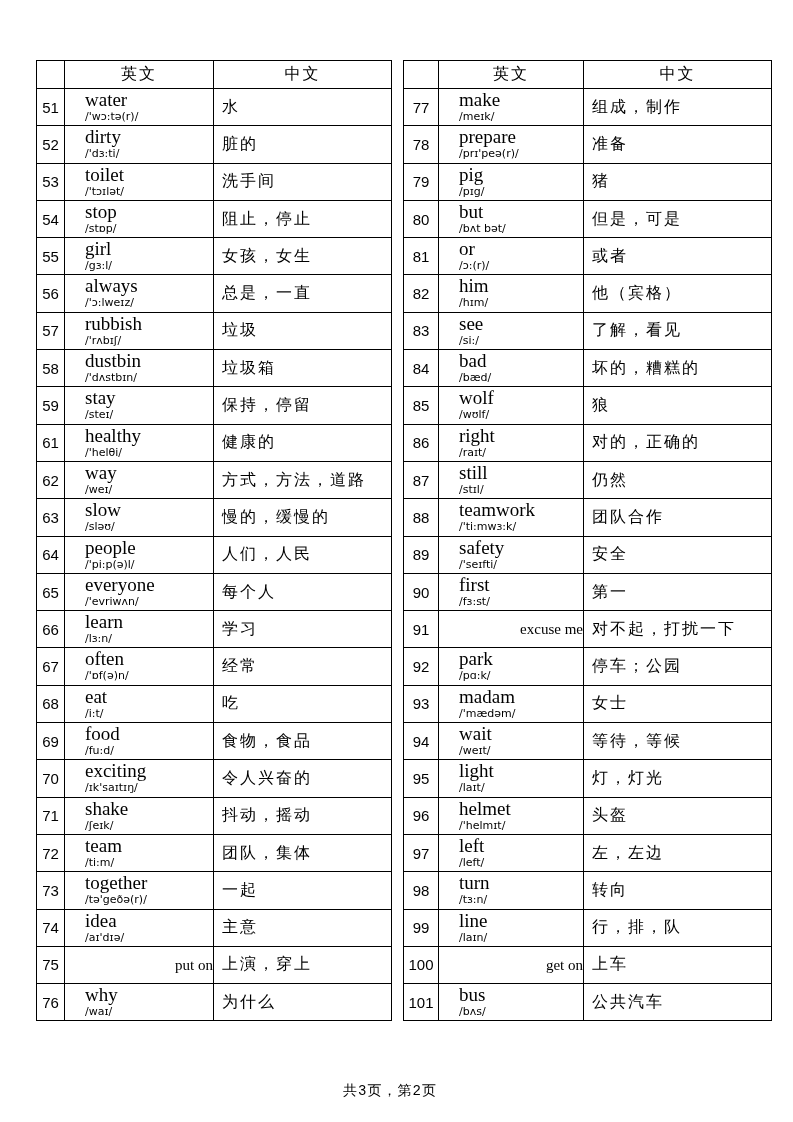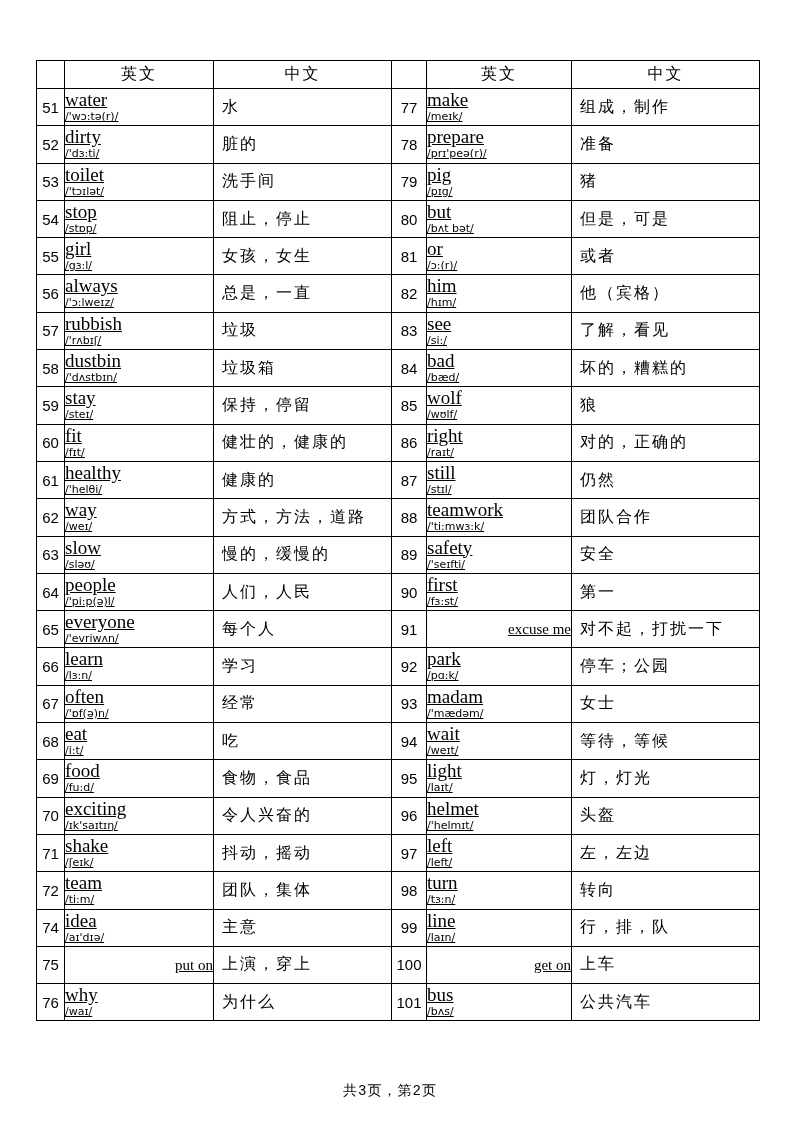--- a/index.html
+++ b/index.html
@@ -11,20 +11,21 @@
     font-family: "Liberation Serif", serif;
     color: #000000;
     overflow: hidden;
   }
   .tables {
     position: absolute;
     left: 36px;
     top: 60px;
     display: flex;
     align-items: flex-start;
+    gap: 12px;
   }
   table {
     border-collapse: collapse;
     table-layout: fixed;
   }
   table.right { margin-left: -1px; }
   th, td {
     border: 1px solid #000000;
     padding: 0;
     overflow: hidden;
@@ -40,22 +41,21 @@
     vertical-align: middle;
   }
   td.num {
     font-family: Liberation Sans, sans-serif;
     font-size: 15px;
     text-align: center;
     vertical-align: middle;
   }
   td.eng {
     vertical-align: top;
-    padding: 1px 0 0 0;
-    text-decoration: underline;
+    padding: 1px 0 0 20px;
   }
   td.eng.phrase { vertical-align: middle; padding-top: 0; }
   td.eng.phrase .word { font-size: 15px; line-height: 18px; text-align: right; }
   .word {
     font-family: "Liberation Serif", serif;
     font-size: 19px;
     line-height: 20px;
     white-space: nowrap;
   }
   .phon {
@@ -175,28 +175,20 @@
           </tr>
           <tr>
             <td class="num">59</td>
             <td class="eng">
               <div class="word">stay</div>
               <div class="phon">/steɪ/</div>
             </td>
             <td class="chi">保持，停留</td>
           </tr>
           <tr>
-            <td class="num">60</td>
-            <td class="eng">
-              <div class="word">fit</div>
-              <div class="phon">/fɪt/</div>
-            </td>
-            <td class="chi">健壮的，健康的</td>
-          </tr>
-          <tr>
             <td class="num">61</td>
             <td class="eng">
               <div class="word">healthy</div>
               <div class="phon">/'helθi/</div>
             </td>
             <td class="chi">健康的</td>
           </tr>
           <tr>
             <td class="num">62</td>
             <td class="eng">
@@ -277,20 +269,28 @@
             </td>
             <td class="chi">抖动，摇动</td>
           </tr>
           <tr>
             <td class="num">72</td>
             <td class="eng">
               <div class="word">team</div>
               <div class="phon">/ti:m/</div>
             </td>
             <td class="chi">团队，集体</td>
+          </tr>
+          <tr>
+            <td class="num">73</td>
+            <td class="eng">
+              <div class="word">together</div>
+              <div class="phon">/tə'geðə(r)/</div>
+            </td>
+            <td class="chi">一起</td>
           </tr>
           <tr>
             <td class="num">74</td>
             <td class="eng">
               <div class="word">idea</div>
               <div class="phon">/aɪ'dɪə/</div>
             </td>
             <td class="chi">主意</td>
           </tr>
           <tr>

